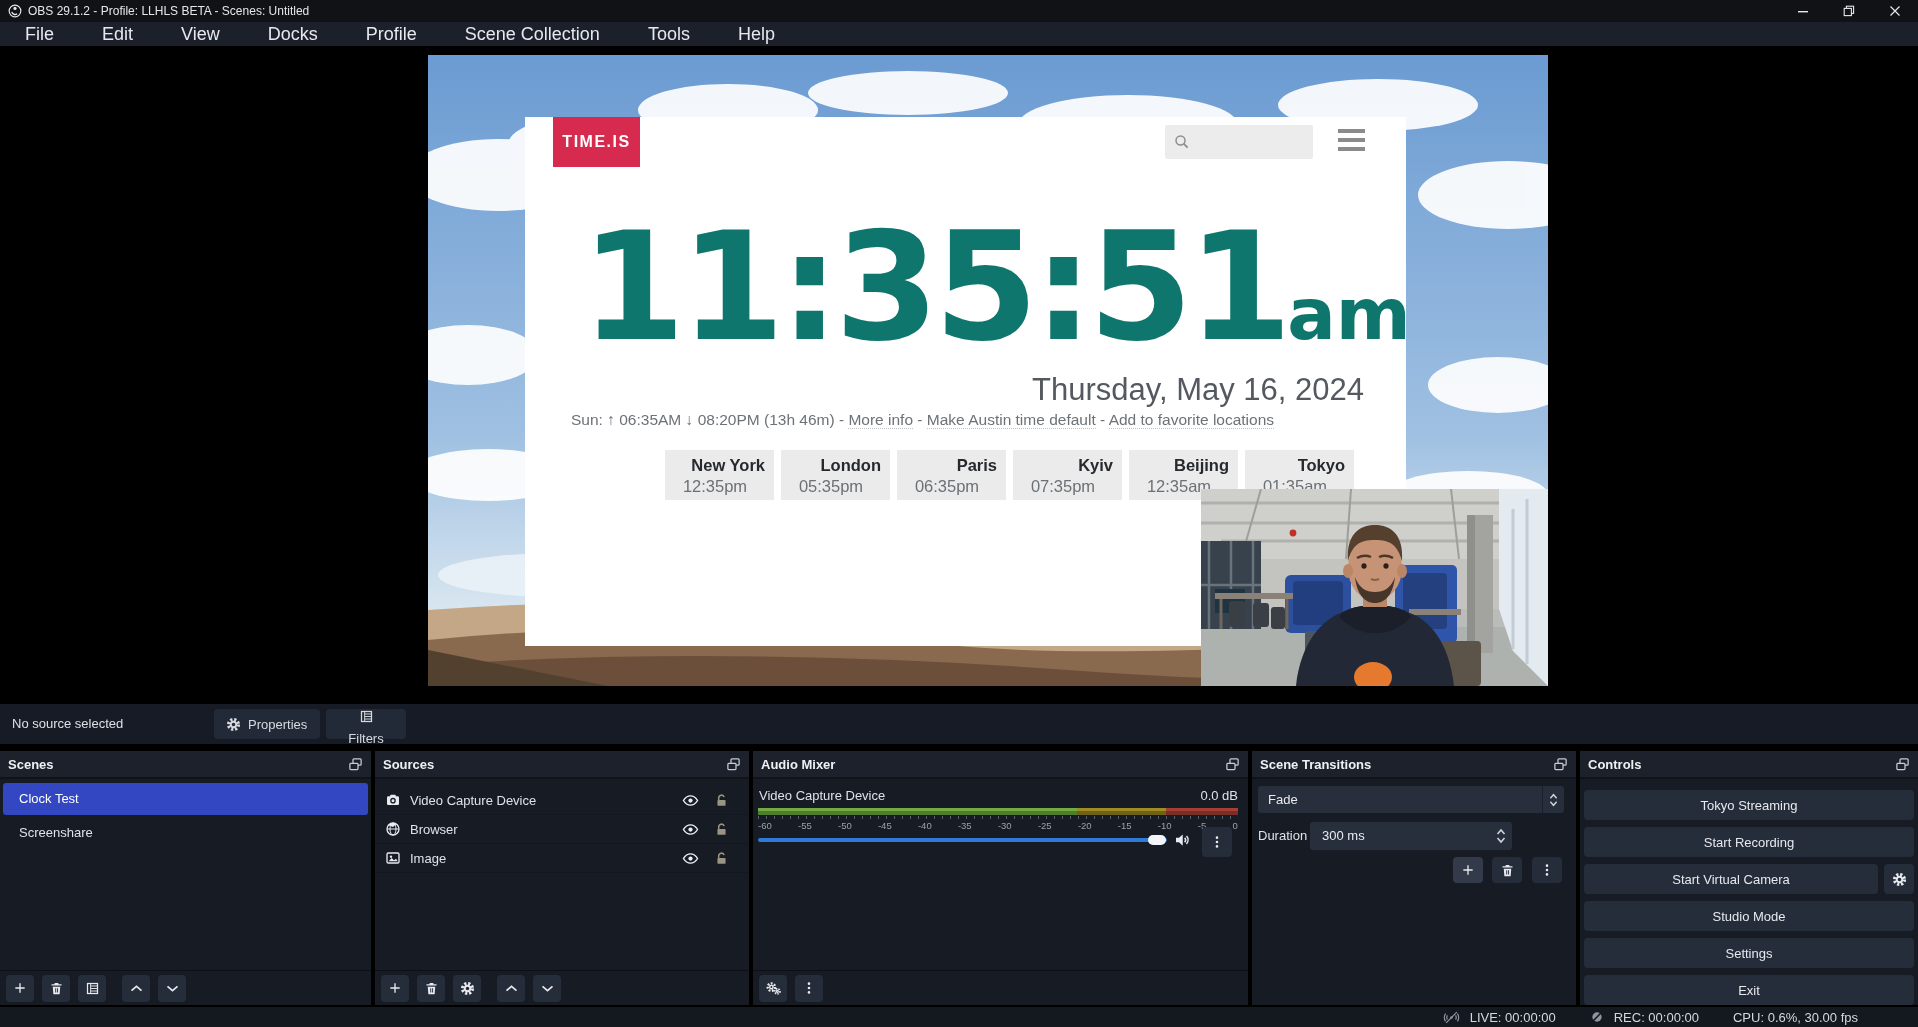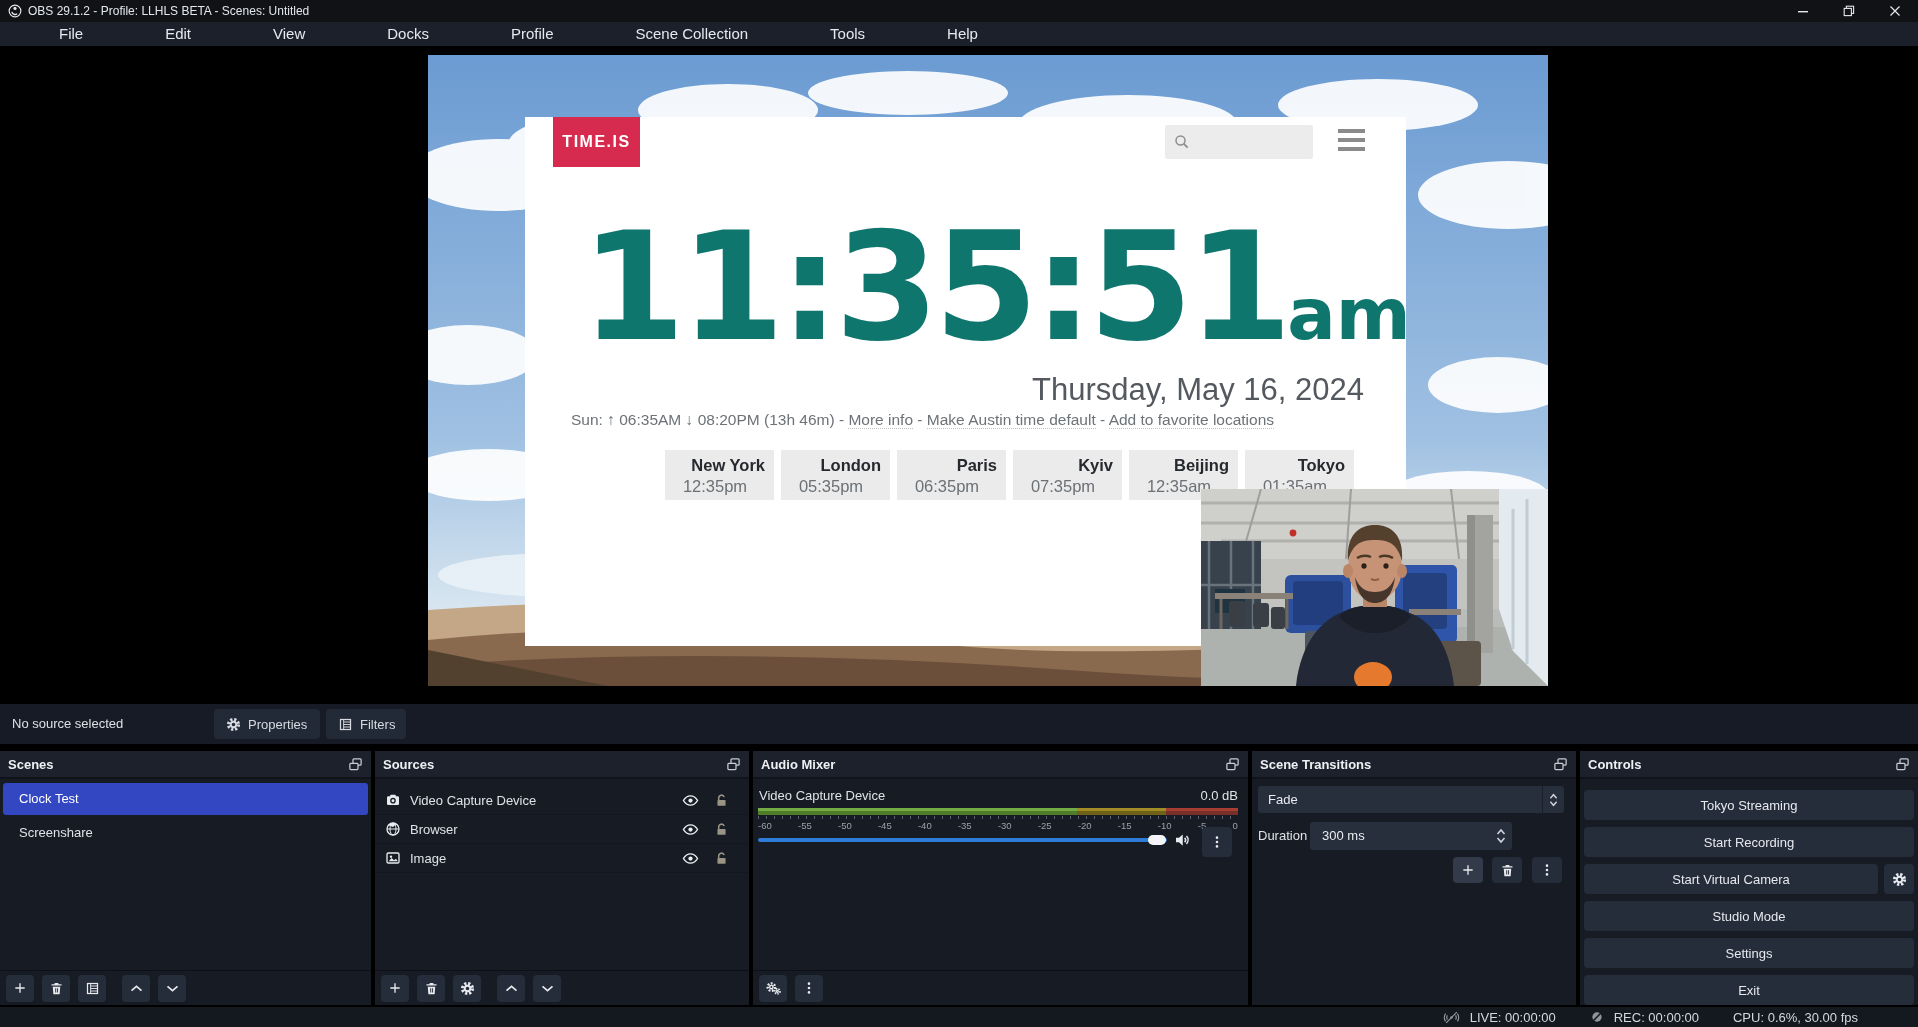--- a/index.html
+++ b/index.html
@@ -12,21 +12,21 @@
   #titlebar{position:absolute;left:0;top:0;width:100%;height:22px;background:#101216;
             display:flex;align-items:center;}
   #titlebar .title{font-size:12px;color:#e3e6ea;margin-left:6px;}
   #obs-logo{margin-left:8px;}
   #winbtns{margin-left:auto;display:flex;height:100%;}
   .winbtn{width:46px;height:100%;display:flex;align-items:center;justify-content:center;}
 
   
   #menubar{position:absolute;left:0;top:22px;width:100%;height:24px;background:#1b202b;
            display:flex;align-items:center;padding-left:1px;}
-  #menubar .mitem{font-size:15px;color:#e6e9ee;padding:0 24px;line-height:24px;cursor:default;margin-left:34px;}
+  #menubar .mitem{font-size:18px;color:#e6e9ee;padding:0 24px;line-height:24px;cursor:default;}
 
   
   #workspace{position:absolute;left:0;top:46px;width:100%;height:658px;background:#000;}
   #canvas{position:absolute;left:400px;top:9px;width:1120px;height:631px;overflow:hidden;background:#7fa6d4;margin-left:28px;}
   #skysvg{position:absolute;left:0;top:0;}
 
   
   #webpage{position:absolute;left:97px;top:62px;width:881px;height:529px;background:#fff;z-index:2;}
   #ti-logo{position:absolute;left:28px;top:0;width:87px;height:50px;background:#d62b4e;
            display:flex;align-items:center;justify-content:center;color:#fff;font-weight:bold;
@@ -53,21 +53,21 @@
 
   
   #webcam{position:absolute;left:773px;top:434px;width:347px;height:197px;z-index:3;overflow:hidden;}
 
   
   #selbar{position:absolute;left:0;top:704px;width:100%;height:40px;background:#171b25;}
   #selbar .stat{position:absolute;left:12px;top:0;line-height:40px;font-size:13px;color:#dde0e5;}
   .selbtn{position:absolute;top:5px;height:30px;background:#232a37;border-radius:4px;
           display:flex;align-items:center;gap:7px;padding:0 12px;font-size:13px;color:#d6dae0;}
   #btn-properties{left:214px;width:106px;}
-  #btn-filters{left:326px;width:80px;}
+  #btn-filters{left:326px;width:80px;flex-direction:column;}
 
   
   #docks{position:absolute;left:0;top:751px;width:100%;height:254px;}
   .panel{position:absolute;top:0;height:254px;background:#171b24;}
   .phead{position:absolute;left:0;top:0;width:100%;height:28px;background:#1c212b;
          border-bottom:2px solid #10131a;}
   .phead .ptitle{font-size:13px;font-weight:bold;color:#eef1f4;line-height:27px;margin-left:8px;}
   .popout{position:absolute;right:8px;top:6px;color:#c8ccd4;}
   #panel-scenes{left:0;width:371px;}
   #panel-sources{left:375px;width:374px;}

